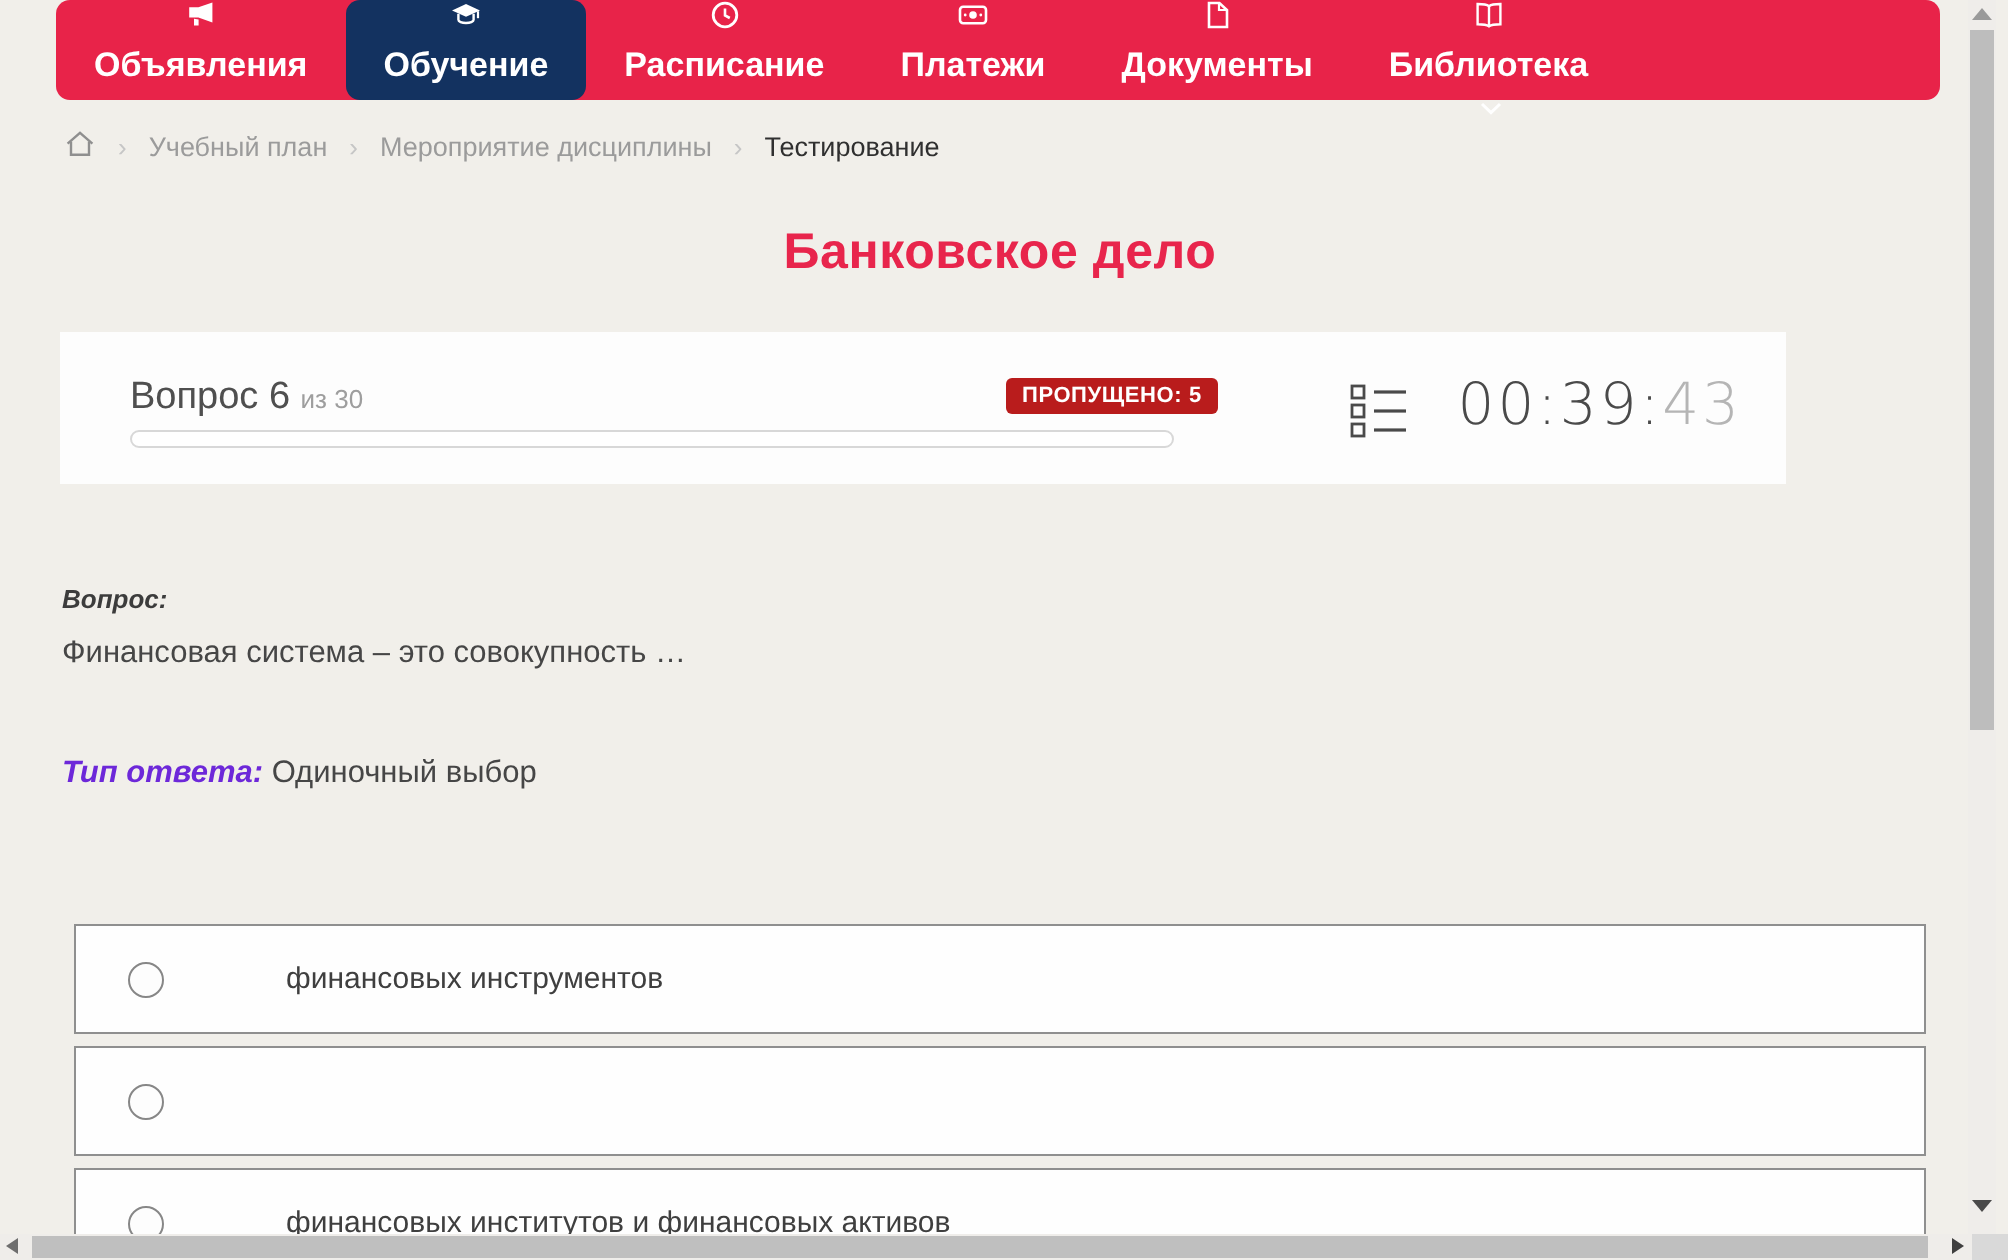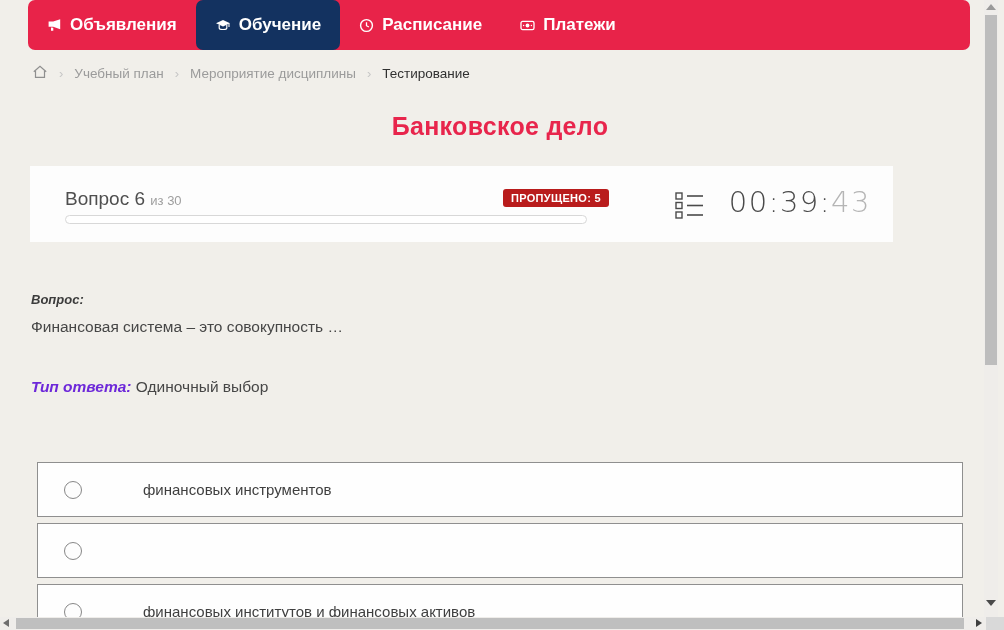--- a/index.html
+++ b/index.html
@@ -3,22 +3,22 @@
 <meta charset="utf-8">
 <style>
   html,body{margin:0;padding:0;}
   #frame{
     position:relative;width:1004px;height:630px;overflow:hidden;
     background:#f1efea;font-family:"Liberation Sans",sans-serif;
   }
   
   .nav{position:absolute;left:28px;top:0;width:942px;height:50px;
     background:#e82349;border-radius:7px;display:flex;align-items:stretch;}
-  .tab{display:flex;align-items:center;gap:8px;padding:18px 19px;color:#fff;
-    font-weight:bold;font-size:17px;white-space:nowrap;cursor:pointer;}
+  .tab{display:flex;align-items:center;gap:8px;padding:0 19px;color:#fff;
+    font-weight:bold;font-size:17px;white-space:nowrap;cursor:pointer;flex-direction:column;}
   .tab.active{background:#133260;border-radius:7px;}
   .tab svg{display:block;}
   .chev{margin-left:2px;display:flex;align-items:center;}
   
   .breadcrumb{position:absolute;left:32px;top:62px;height:22px;display:flex;
     align-items:center;gap:11px;font-size:13.5px;color:#9b9b9b;}
   .bc-sep{color:#c6c6c6;font-size:13px;line-height:1;}
   .bc{color:#9b9b9b;text-decoration:none;}
   .bc-current{color:#303030;}
   
@@ -103,20 +103,43 @@
       <span>
         <svg width="15" height="15" viewBox="0 0 15 15">
             <rect x="1" y="3.4" width="13" height="8.2" rx="1.6" stroke="#fff" stroke-width="1.3" fill="none"></rect>
             <circle cx="7.5" cy="7.5" r="1.9" fill="#fff"></circle>
             <circle cx="3.6" cy="7.5" r=".7" fill="#fff"></circle>
             <circle cx="11.4" cy="7.5" r=".7" fill="#fff"></circle>
           </svg>
       </span>
       <span>Платежи</span>
     </div>
+    <div class="tab">
+      <span>
+        <svg width="15" height="15" viewBox="0 0 15 15">
+            <path d="M3.5 1.5h5.2L12.5 5v8.5h-9z" stroke="#fff" stroke-width="1.3" fill="none"></path>
+            <path d="M8.5 1.8V5h3.6" stroke="#fff" stroke-width="1.1" fill="none"></path>
+          </svg>
+      </span>
+      <span>Документы</span>
+    </div>
+    <div class="tab">
+      <span>
+        <svg width="15" height="15" viewBox="0 0 15 15">
+            <path d="M7.5 3.1C6.3 2.2 4.3 2 1.8 2v10.1c2.5 0 4.5.2 5.7 1.1 1.2-.9 3.2-1.1 5.7-1.1V2c-2.5 0-4.5.2-5.7 1.1z" stroke="#fff" stroke-width="1.2" fill="none"></path>
+            <path d="M7.5 3.3v9.6" stroke="#fff" stroke-width="1.2" fill="none"></path>
+          </svg>
+      </span>
+      <span>Библиотека</span>
+      <span class="chev">
+        <svg width="11" height="7" viewBox="0 0 11 7">
+            <path d="M1 1 L5.5 5.3 10 1" stroke="#fff" stroke-width="1.5" fill="none"></path>
+          </svg>
+      </span>
+    </div>
   </nav>
 
   <div class="breadcrumb">
     <span>
       <svg width="16" height="16" viewBox="0 0 16 16">
           <path d="M1.8 7.8 8 2.4l6.2 5.4" stroke="#8f8f8f" stroke-width="1.2" fill="none"></path>
           <path d="M3.5 6.8V13.4h9V6.8" stroke="#8f8f8f" stroke-width="1.2" fill="none"></path>
         </svg>
     </span>
     <span class="bc-sep">›</span>

